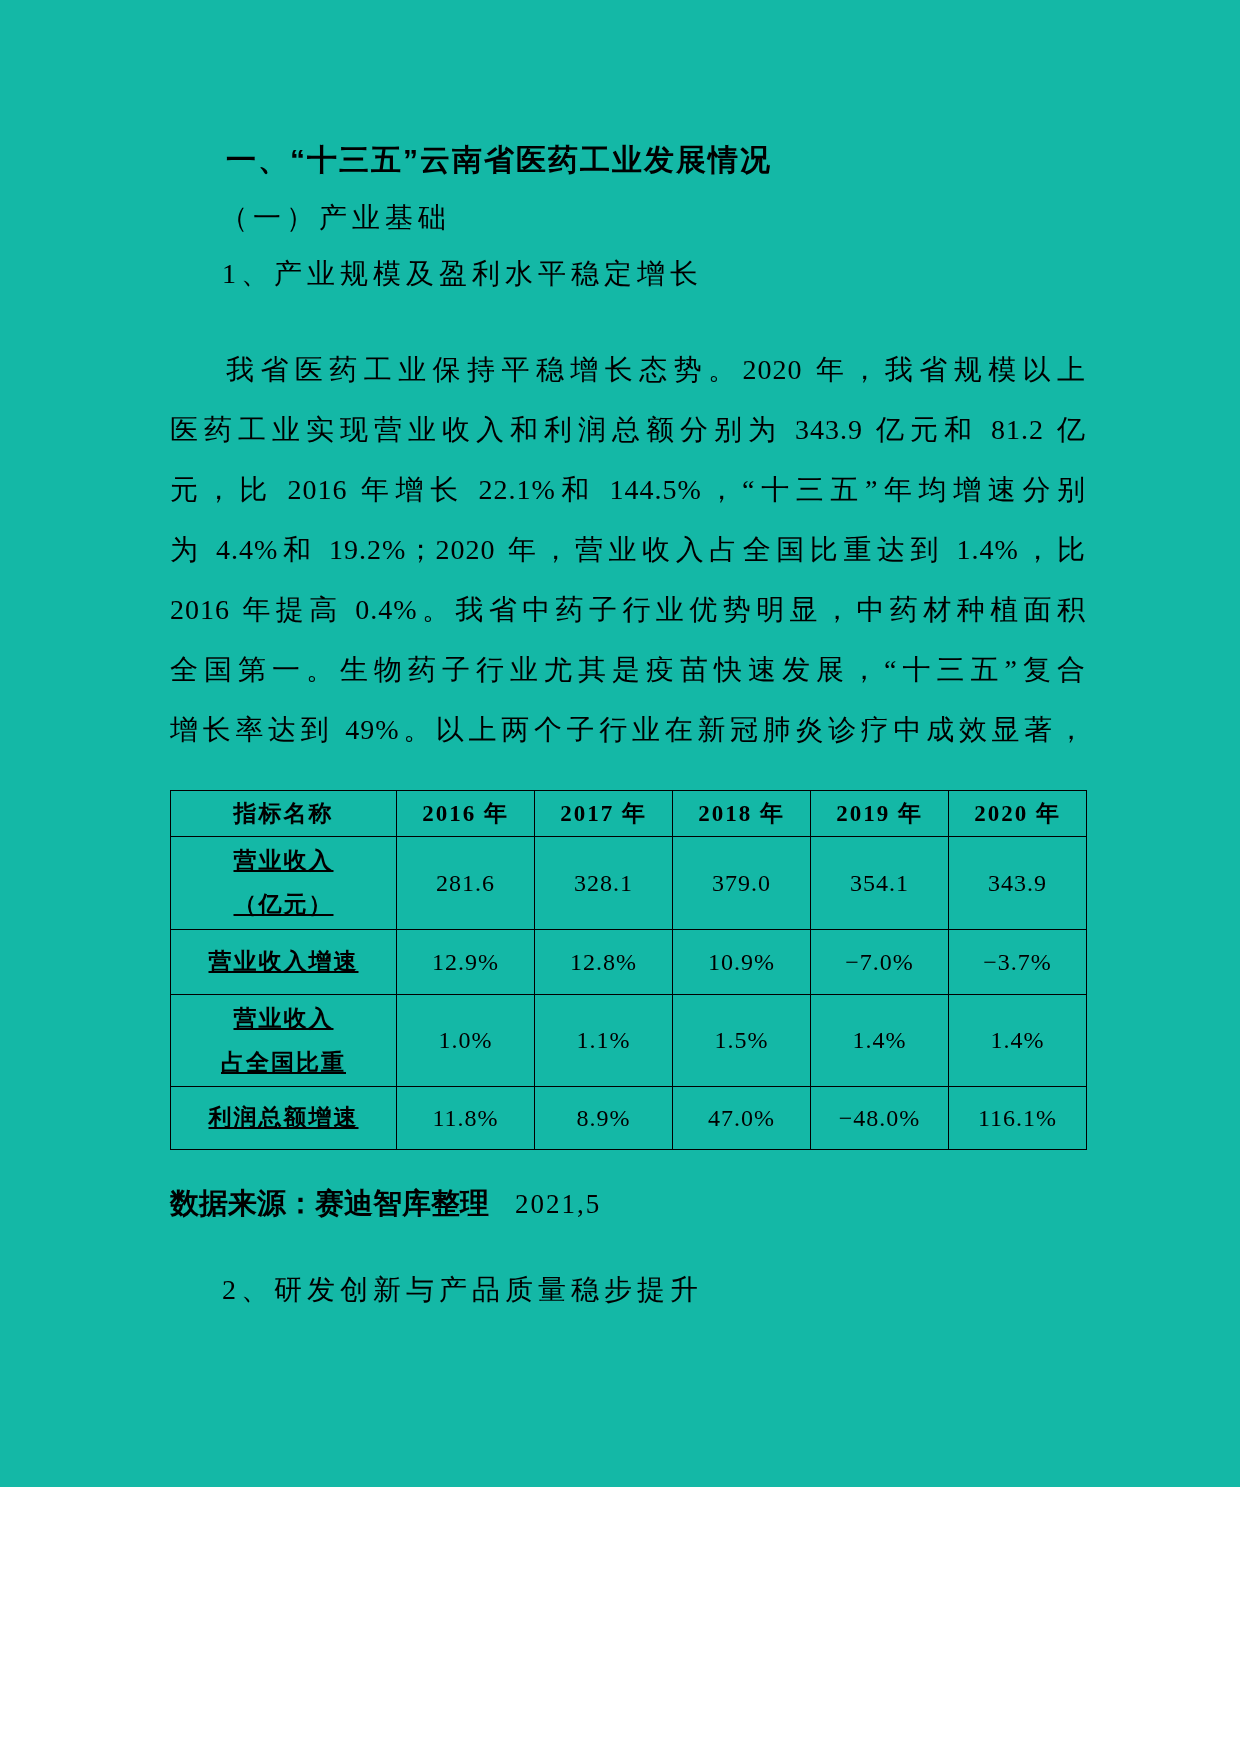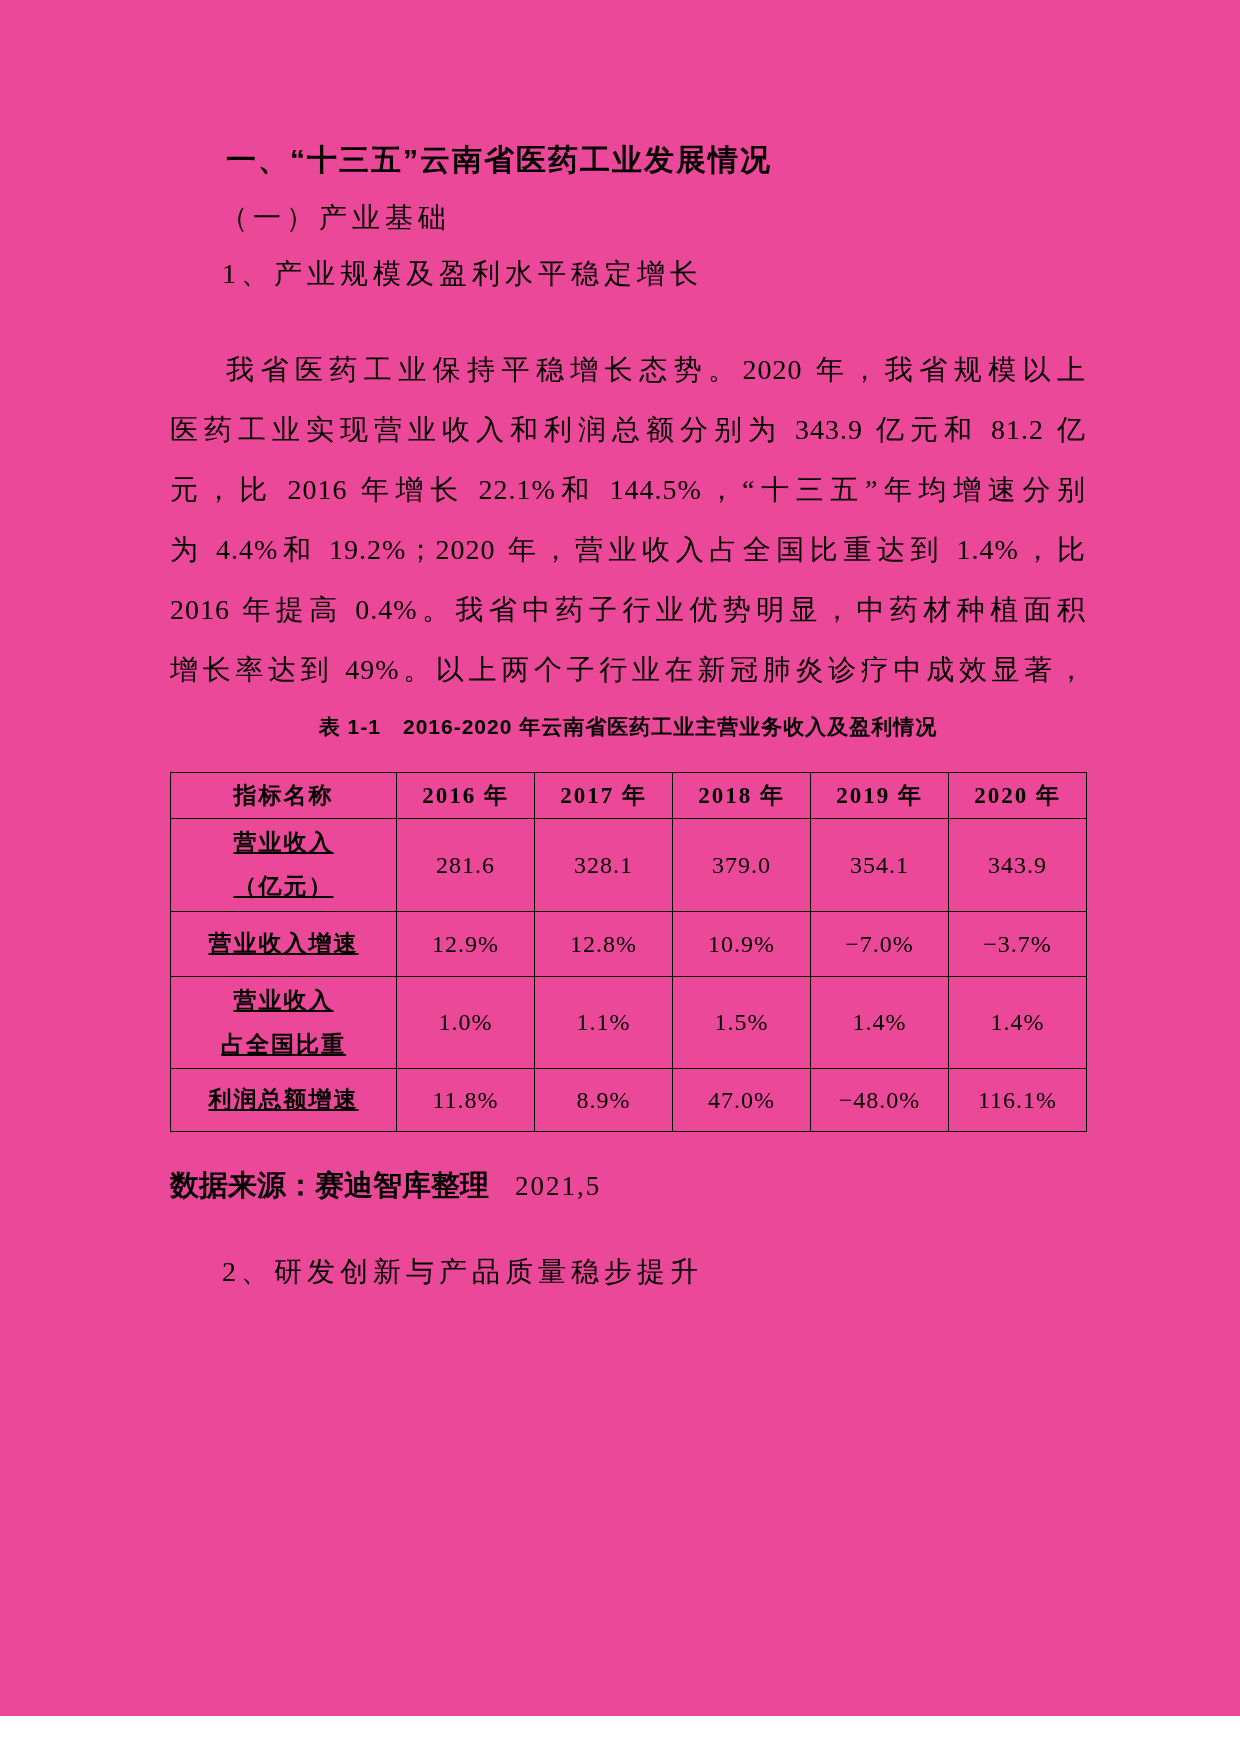--- a/index.html
+++ b/index.html
@@ -1,19 +1,19 @@
 <!DOCTYPE html>
 <html><head>
 <meta charset="utf-8">
 <style>
   html,body { margin:0; padding:0; background:#ffffff; }
   .page {
     position:relative;
-    width:1240px; height:1716px;
-    background:#ec4899; color:#000000;
+    width:1240px; height:1487px;
+    background:#14b8a6; color:#000000;
     font-family:"Liberation Serif","DejaVu Serif",serif;
     overflow:hidden;
   }
   .content { position:absolute; left:170px; top:140px; width:916px; }
 
   .h-section {
     margin:0; padding-left:56px;
     font-family:"Liberation Sans","DejaVu Sans",sans-serif;
     font-weight:bold; font-size:30px; line-height:40px;
     letter-spacing:2px;
@@ -85,24 +85,24 @@
     <h1 class="h-section">一、“十三五”云南省医药工业发展情况</h1>
     <div class="h-subsection">（一）产业基础</div>
     <div class="h-point">1、产业规模及盈利水平稳定增长</div>
 
     <div class="para">
       <div class="pline first">我省医药工业保持平稳增长态势。2020 年，我省规模以上</div>
       <div class="pline">医药工业实现营业收入和利润总额分别为 343.9 亿元和 81.2 亿</div>
       <div class="pline">元，比 2016 年增长 22.1%和 144.5%，“十三五”年均增速分别</div>
       <div class="pline">为 4.4%和 19.2%；2020 年，营业收入占全国比重达到 1.4%，比</div>
       <div class="pline">2016 年提高 0.4%。我省中药子行业优势明显，中药材种植面积</div>
+      <div class="pline">全国第一。生物药子行业尤其是疫苗快速发展，“十三五”复合</div>
       <div class="pline">增长率达到 49%。以上两个子行业在新冠肺炎诊疗中成效显著，</div>
     </div>
 
-    <div class="caption">表 1-1　2016-2020 年云南省医药工业主营业务收入及盈利情况</div>
 
     <table class="fin">
       <colgroup>
         <col style="width:226px">
         <col style="width:138px">
           <col style="width:138px">
           <col style="width:138px">
           <col style="width:138px">
           <col style="width:138px">
       </colgroup>

